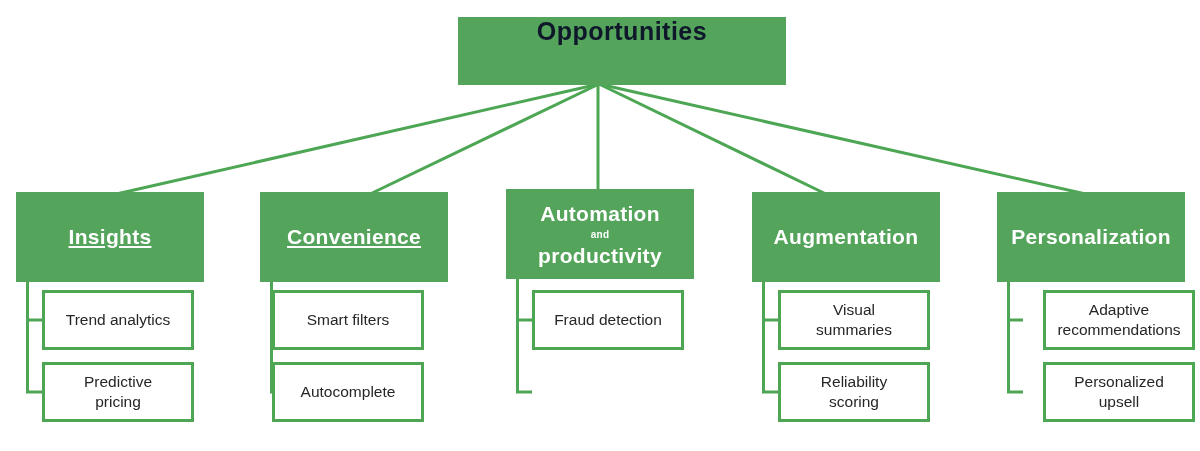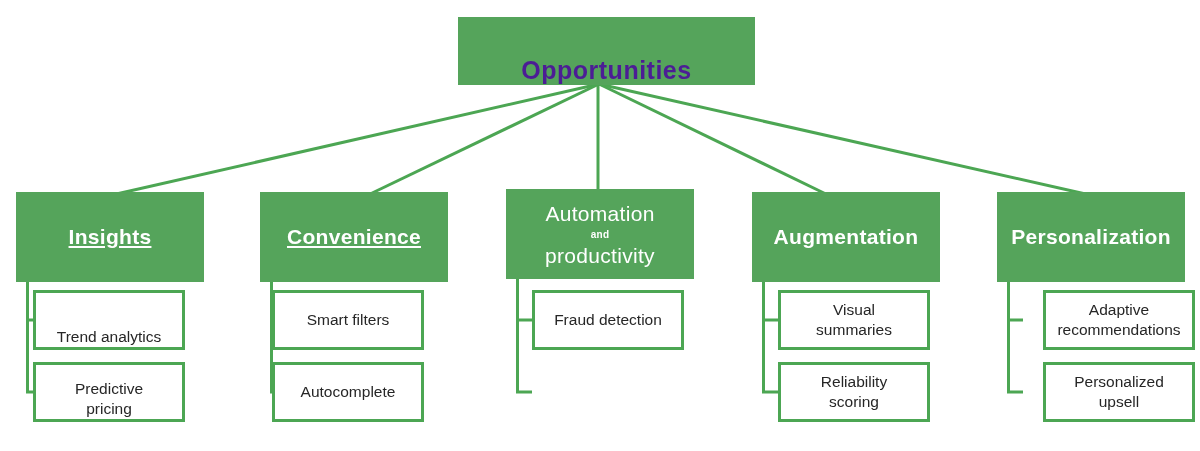--- a/index.html
+++ b/index.html
@@ -24,26 +24,26 @@
   }
   .lines line, .lines path {
     stroke: var(--green-line, #4ca653);
     stroke-width: 3;
     fill: none;
   }
   .root-box {
     position: absolute;
     left: 458px;
     top: 17px;
-    width: 297px;
+    width: 328px;
     height: 68px;
     background: var(--green-fill, #55a45b);
-    color: #4c1d95;
+    color: #0f172a;
     display: flex;
-    align-items: flex-end;
+    align-items: flex-start;
     justify-content: center;
     font-size: 25px;
     font-weight: 700;
     letter-spacing: 0.5px;
   }
   .cat-box {
     position: absolute;
     top: 192px;
     width: 188px;
     height: 90px;
@@ -60,38 +60,38 @@
   .cat-box.c1 { left: 16px; text-decoration: underline; }
   .cat-box.c2 { left: 260px; text-decoration: underline; }
   .cat-box.c3 { left: 506px; top: 189px; }
   .cat-box.c4 { left: 752px; }
   .cat-box.c5 { left: 997px; }
   .cat-title-stack {
     display: flex;
     flex-direction: column;
     align-items: center;
   }
-  .t-big { font-size: 21px; line-height: 25px; font-weight: 400; }
+  .t-big { font-size: 21px; line-height: 25px; font-weight: 700; }
   .t-small { font-size: 10px; line-height: 17px; font-weight: 700; }
   .child-box {
     position: absolute;
     width: 146px;
     height: 54px;
     background: #ffffff;
     border: 3px solid var(--green-line, #4ca653);
     color: var(--child-text, #262626);
     display: flex;
     align-items: center;
     justify-content: center;
     text-align: center;
     font-size: 15.5px;
     line-height: 1.3;
     white-space: pre-line;
   }
-  .child-box.c1 { left: 33px; align-items: flex-end; }
+  .child-box.c1 { left: 42px; }
   .child-box.c2 { left: 272px; }
   .child-box.c3 { left: 532px; }
   .child-box.c4 { left: 778px; }
   .child-box.c5 { left: 1023px; margin-left: 20px; }
   .child-box.r1 { top: 290px; }
   .child-box.r2 { top: 362px; }
 </style>
 </head>
 <body>
 

